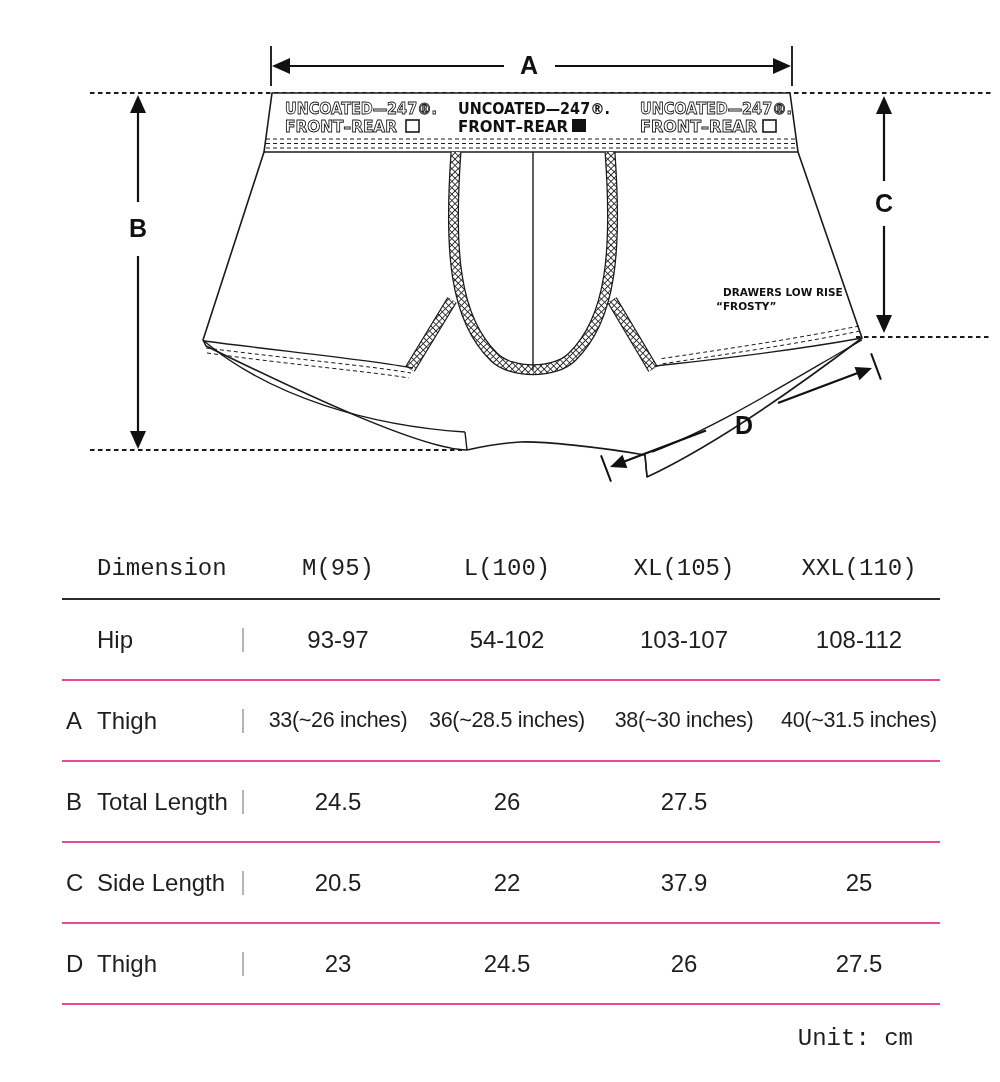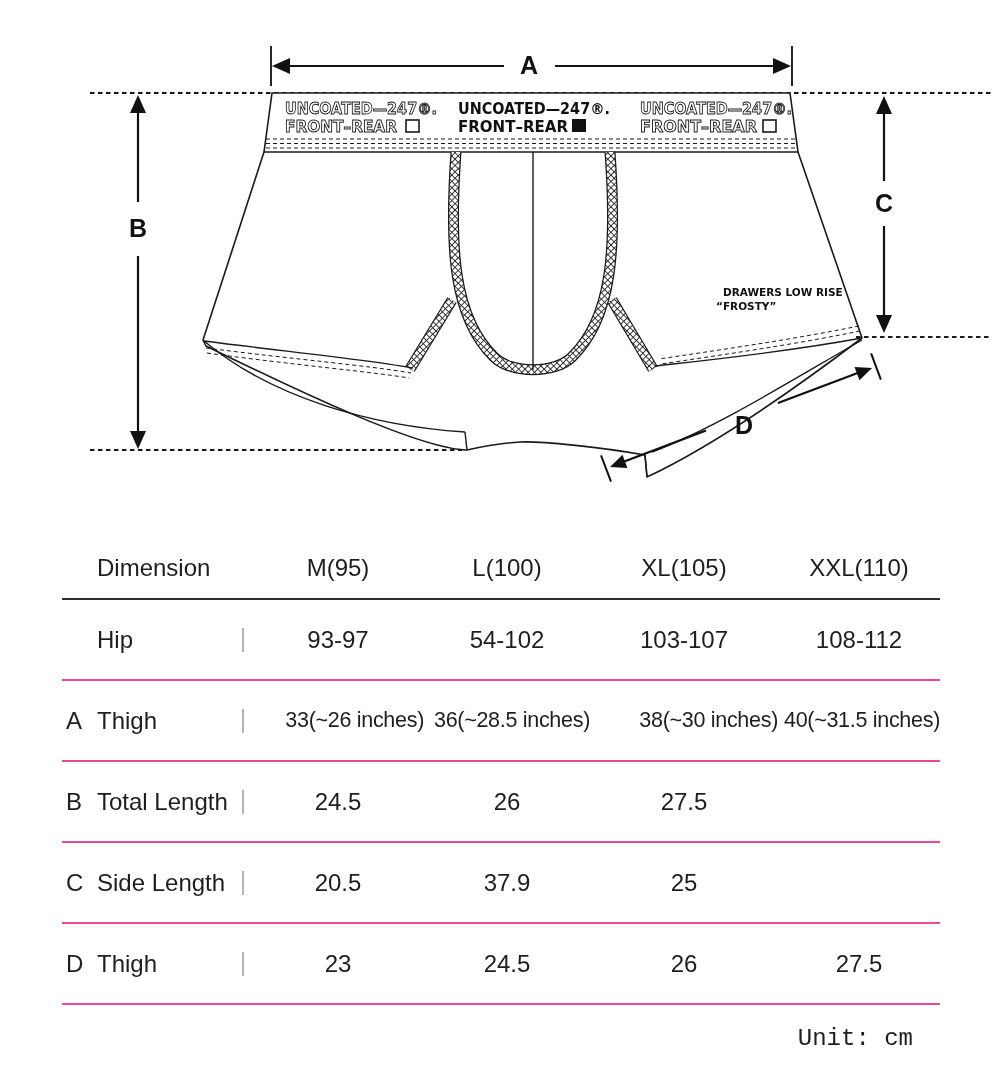--- a/index.html
+++ b/index.html
@@ -12,27 +12,27 @@
   .dimlabel{font-size:25px;font-weight:bold;fill:#111;}
   .wb-text{font-family:"DejaVu Sans",sans-serif;font-weight:bold;font-size:16.5px;}
   .wb-outline{fill:#ffffff;stroke:#1a1a1a;stroke-width:0.95;}
   .wb-solid{fill:#111;}
   .tag-text{font-family:"DejaVu Sans",sans-serif;font-weight:bold;font-size:10.5px;fill:#111;}
 
   
   .size-table{position:absolute;top:538px;left:62px;width:878px;font-size:24px;}
   .trow{display:grid;grid-template-columns:34px 138px 18px 172px 166px 188px 162px;
         align-items:center;height:79px;border-bottom:2px solid #ec4899;}
-  .trow.head{height:60px;border-bottom:2px solid #2b2b2b;}
+  .trow.head{height:60px;border-bottom:2px solid #2b2b2b;font-family:Liberation Mono, monospace;}
   .c-letter{text-align:left;padding-left:4px;}
   .c-name{text-align:left;padding-left:1px;white-space:nowrap;}
   .c-bar{display:flex;justify-content:center;align-items:center;height:100%;}
   .c-bar .bar{display:block;width:2px;height:24px;background:#b4b4b4;}
   .c-val{text-align:center;white-space:nowrap;}
-  .c-val.small{font-size:21.5px;letter-spacing:-0.3px;text-align:right;}
+  .c-val.small{font-size:21.5px;letter-spacing:-0.3px;}
   .unit-line{margin-top:20px;text-align:right;padding-right:27px;font-size:24px;color:#1e1e1e;font-family:Liberation Mono, monospace;}
 </style>
 </head>
 <body>
 
 <div class="diagram-wrap">
 <svg width="1000" height="512" viewBox="0 0 1000 512">
   <defs>
     <pattern id="stitch" patternUnits="userSpaceOnUse" width="4.5" height="4.5" patternTransform="rotate(45)">
       <rect width="4.5" height="4.5" fill="#ffffff"></rect>
@@ -182,20 +182,21 @@
     <div class="c-val v2">27.5</div>
   </div>
 
   <div class="trow">
     <div class="c-letter">C</div>
     <div class="c-name">Side Length</div>
     <div class="c-bar">
           <span class="bar"></span>
         </div>
     <div class="c-val v0">20.5</div>
+    <div class="c-val v1">22</div>
     <div class="c-val v2">37.9</div>
     <div class="c-val v3">25</div>
   </div>
 
   <div class="trow">
     <div class="c-letter">D</div>
     <div class="c-name">Thigh</div>
     <div class="c-bar">
           <span class="bar"></span>
         </div>

